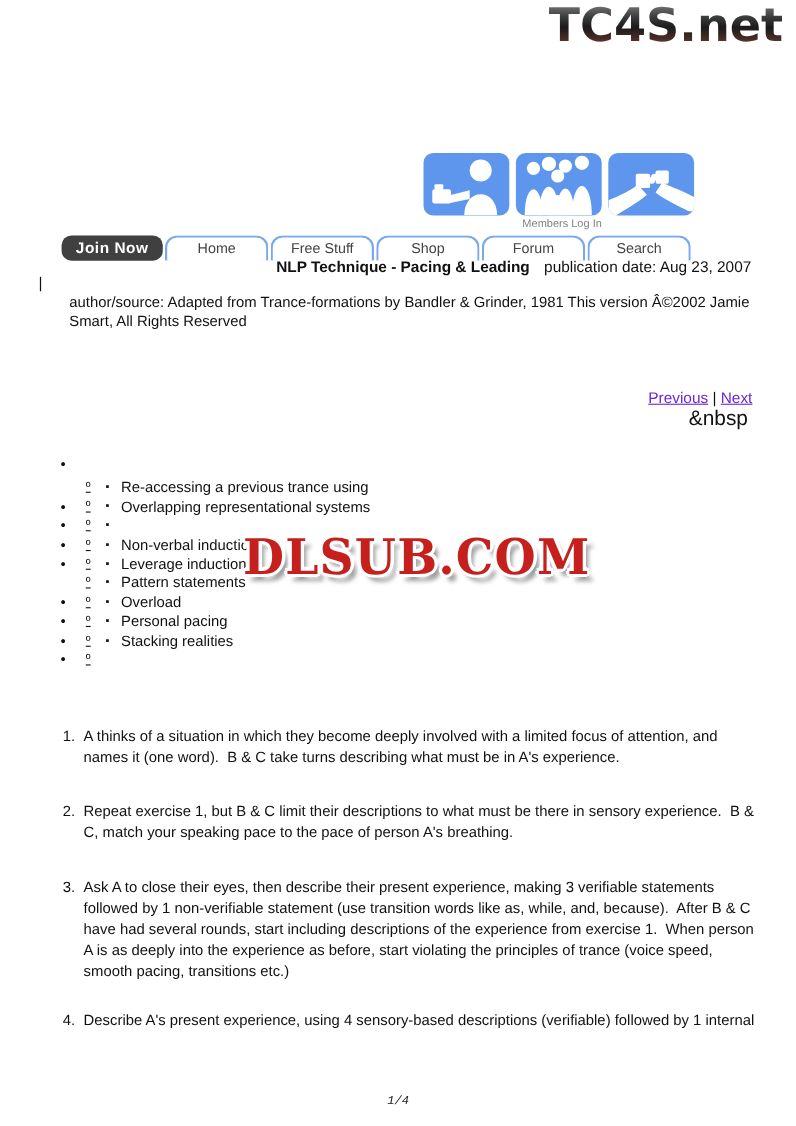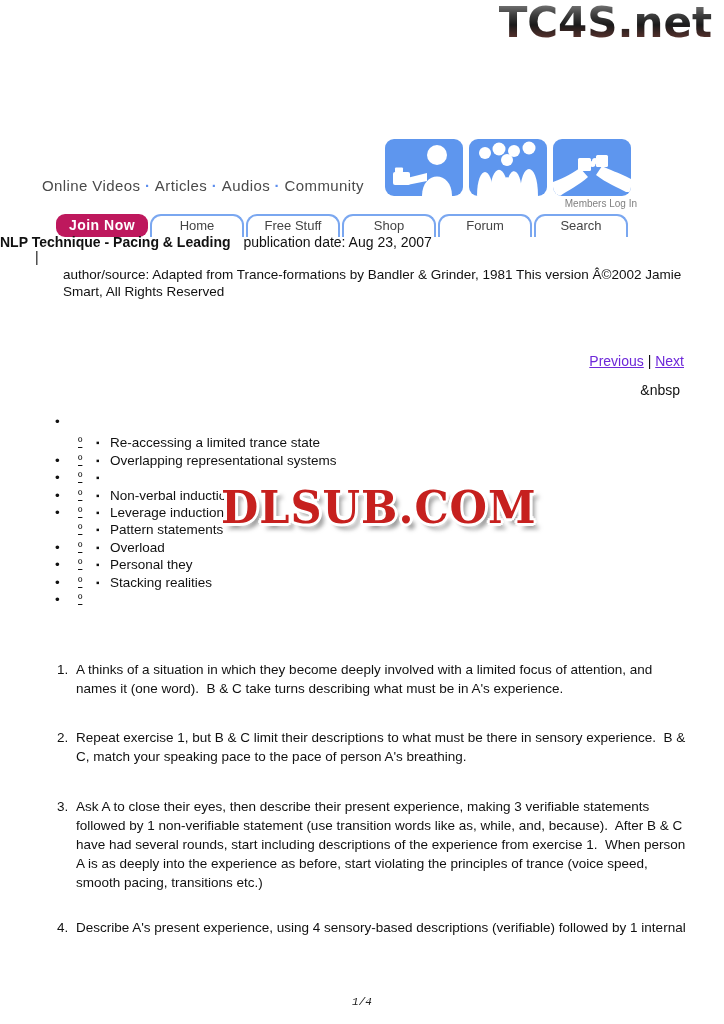--- a/index.html
+++ b/index.html
@@ -15,43 +15,43 @@
   
   .logo-block{position:absolute;left:40px;top:139px;display:flex;align-items:flex-start;}
   .logo-icon{margin:2px 4px 0 0;}
   .logo-text{font-size:34px;letter-spacing:-1px;color:#3f3f3f;line-height:34px;}
   .logo-nlp{color:#5b8dee;font-weight:bold;}
   .tagline{position:absolute;left:42px;top:177px;font-size:15px;color:#4a4a4a;letter-spacing:.4px;}
   .tsep{color:#5b8dee;font-weight:bold;}
   .photo-row{position:absolute;left:385px;top:139px;display:flex;gap:6px;}
   .photo{width:78px;height:57px;background:#5e96ee;border-radius:9px;overflow:hidden;}
   .photo svg{display:block;width:78px;height:57px;}
-  .members{position:absolute;left:385px;top:198px;width:252px;text-align:right;
+  .members{position:absolute;left:385px;top:198px;width:252px;text-align:center;
            font-size:10px;color:#808080;}
 
   
   .nav{position:absolute;left:56px;top:214px;display:flex;align-items:flex-end;height:23px;}
-  .join{background:#be185d;color:#fff;font-weight:bold;font-size:14px;width:92px;height:23px;
+  .join{background:#404040;color:#fff;font-weight:bold;font-size:14px;width:92px;height:23px;
         line-height:23px;text-align:center;border-radius:9px;letter-spacing:.5px;cursor:pointer;}
   .tab{background:#fff;border:2px solid #7aa7f0;border-bottom:none;border-radius:11px 11px 0 0;
        width:90px;height:21px;line-height:20px;text-align:center;font-size:13px;color:#444;
        margin-left:2px;cursor:pointer;}
 
   
-  .title-line{position:absolute;top:234px;left:0;right:41px;font-size:14px;}
+  .title-line{position:absolute;top:234px;left:0;right:41px;text-align:right;font-size:14px;}
   .title-bold{font-weight:bold;}
   .pubdate{margin-left:13px;}
   .pipe{position:absolute;left:35px;top:249px;font-size:14px;}
   .author{position:absolute;left:35px;top:267px;width:620px;font-size:13.5px;line-height:16.5px;
           white-space:pre-wrap;margin-left:28px;}
 
   
   .prevnext{position:absolute;top:353px;right:40px;font-size:14px;text-align:right;}
   .linky{color:#6d28d9;text-decoration:underline;cursor:pointer;}
-  .nbspline{position:absolute;top:382px;right:44px;font-size:14px;}
+  .nbspline{position:absolute;top:370px;right:44px;font-size:19px;}
 
   
   .trance{position:absolute;left:55px;top:413px;font-size:13.5px;}
   .trow{display:flex;line-height:17.4px;height:17.4px;}
   .trow:first-child{margin-bottom:4px;}
   .c-disc{width:23px;}
   .c-ord{width:18px;font-size:12px;}
   .c-ord .u{text-decoration:underline;}
   .c-sq{width:14px;font-size:10px;line-height:17.4px;}
   .c-txt{white-space:pre;}
@@ -80,21 +80,20 @@
            -webkit-text-stroke:1.2px #701d1d;
            text-shadow:0 0 2px #fff,0 0 4px #fff,0 0 6px #fff,0 0 8px #fff,3px 4px 5px rgba(110,110,110,.55);}
 </style>
 </head>
 <body>
 
 <div class="page">
 
   <div class="tc4s">TC4S.net</div>
 
-  <div class="tagline" id="tagline"><span>Online Videos</span><span class="tsep"> · </span><span>Articles</span><span class="tsep"> · </span><span>Audios</span><span class="tsep"> · </span><span>Community</span></div>
 
   <div class="photo-row">
     <div class="photo">
       <svg viewBox="0 0 78 57">
           <g fill="#ffffff">
         <circle cx="52" cy="16" r="10"></circle>
         <path d="M37 57 C37 31 67 31 67 57 Z"></path>
         <path d="M42 34 L22 39 L22 46 L42 42 Z"></path>
         <rect x="8" y="33" width="17" height="13" rx="2"></rect>
         <rect x="10" y="28.5" width="8" height="5" rx="1"></rect>
@@ -154,21 +153,21 @@
       <div class="trow">
         <span class="c-disc">•</span>
         <span class="c-ord"></span>
         <span class="c-sq"></span>
         <span class="c-txt"></span>
       </div>
       <div class="trow">
         <span class="c-disc"></span>
         <span class="c-ord"><span class="u">º</span></span>
         <span class="c-sq">▪</span>
-        <span class="c-txt">Re-accessing a limited trance state</span>
+        <span class="c-txt">Re-accessing a previous trance using</span>
       </div>
       <div class="trow">
         <span class="c-disc">•</span>
         <span class="c-ord"><span class="u">º</span></span>
         <span class="c-sq">▪</span>
         <span class="c-txt">Overlapping representational systems</span>
       </div>
       <div class="trow">
         <span class="c-disc">•</span>
         <span class="c-ord"><span class="u">º</span></span>
@@ -195,21 +194,21 @@
       <div class="trow">
         <span class="c-disc">•</span>
         <span class="c-ord"><span class="u">º</span></span>
         <span class="c-sq">▪</span>
         <span class="c-txt">Overload</span>
       </div>
       <div class="trow">
         <span class="c-disc">•</span>
         <span class="c-ord"><span class="u">º</span></span>
         <span class="c-sq">▪</span>
-        <span class="c-txt">Personal they</span>
+        <span class="c-txt">Personal pacing</span>
       </div>
       <div class="trow">
         <span class="c-disc">•</span>
         <span class="c-ord"><span class="u">º</span></span>
         <span class="c-sq">▪</span>
         <span class="c-txt">Stacking realities</span>
       </div>
       <div class="trow">
         <span class="c-disc">•</span>
         <span class="c-ord"><span class="u">º</span></span>

